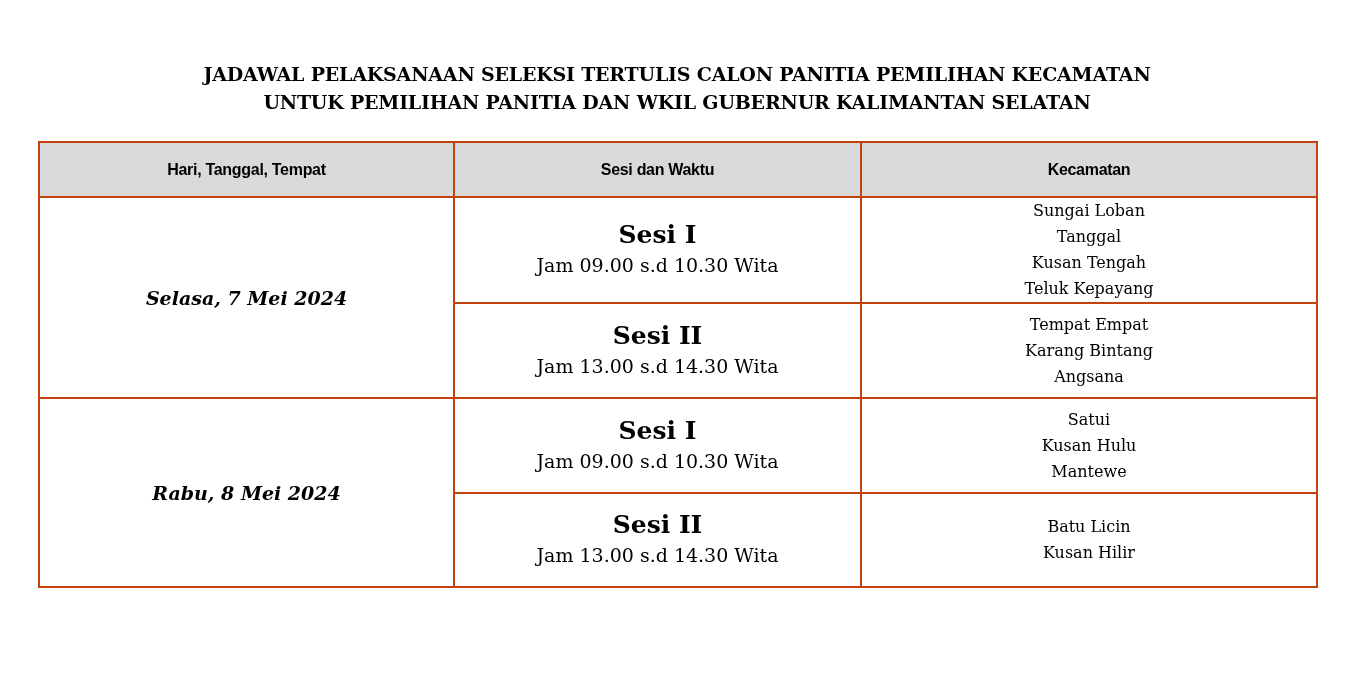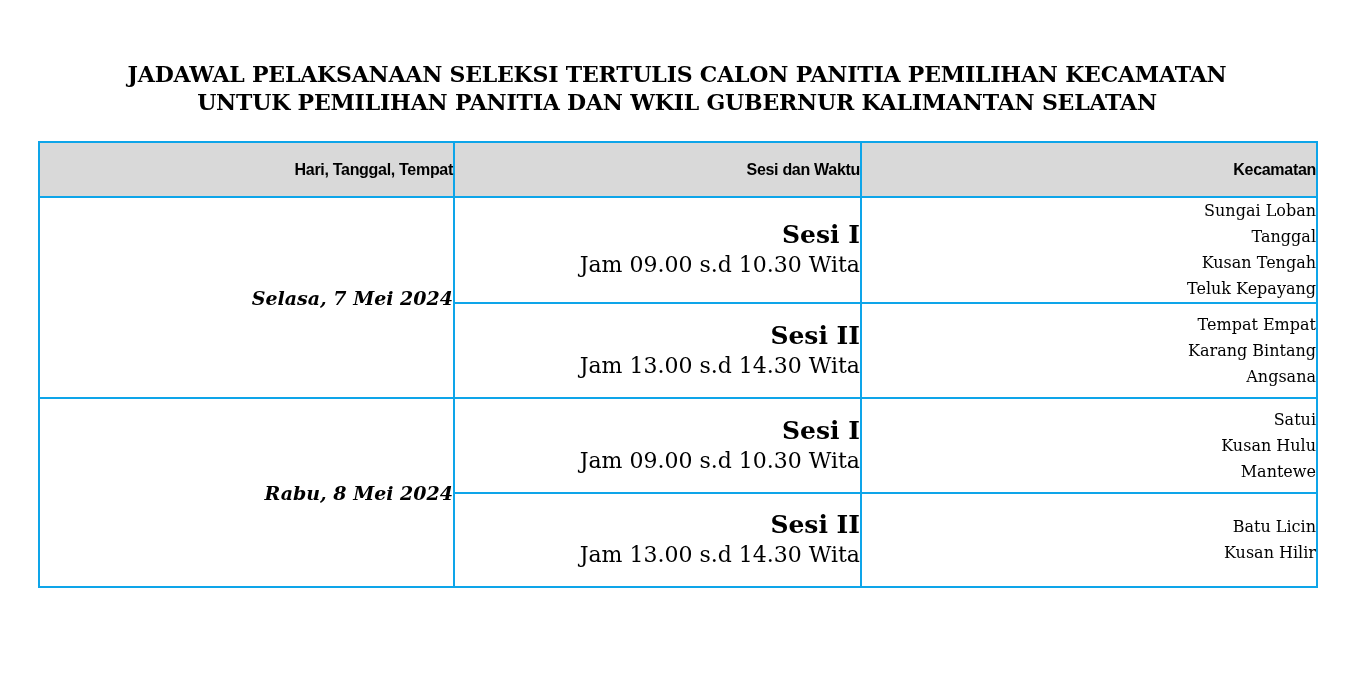--- a/index.html
+++ b/index.html
@@ -20,37 +20,37 @@
   .content {
     position: absolute;
     left: 38px;
     top: 0;
     width: 1278px;
   }
   .doc-title {
     margin-top: 60px;
     text-align: center;
     font-weight: bold;
-    font-size: 22px;
+    font-size: 19px;
     line-height: 28px;
     letter-spacing: -0.2px;
     font-family: "DejaVu Serif", serif;
   }
   table.schedule {
     margin-top: 25px;
     width: 1278px;
     border-collapse: collapse;
     table-layout: fixed;
   }
   col.c1 { width: 415px; }
   col.c2 { width: 407px; }
   col.c3 { width: 456px; }
   th, td {
-    border: 2px solid #0ea5e9;
-    text-align: right;
+    border: 2px solid #c2410c;
+    text-align: center;
     vertical-align: middle;
     padding: 0;
     margin-left: 48px;
   }
   th {
     height: 55px;
     background: #d9d9d9;
     font-family: "Liberation Sans", sans-serif;
     font-weight: bold;
     font-size: 16px;
@@ -64,21 +64,21 @@
     font-weight: bold;
     font-size: 19px;
     font-style: italic;
   }
   .sesi-name {
     font-weight: bold;
     font-size: 25px;
     line-height: 30px;
   }
   .sesi-time {
-    font-size: 22px;
+    font-size: 19px;
     line-height: 30px;
   }
   .kec-item {
     font-size: 16px;
     line-height: 26px;
   }
 </style>
 </head>
 <body>
 

